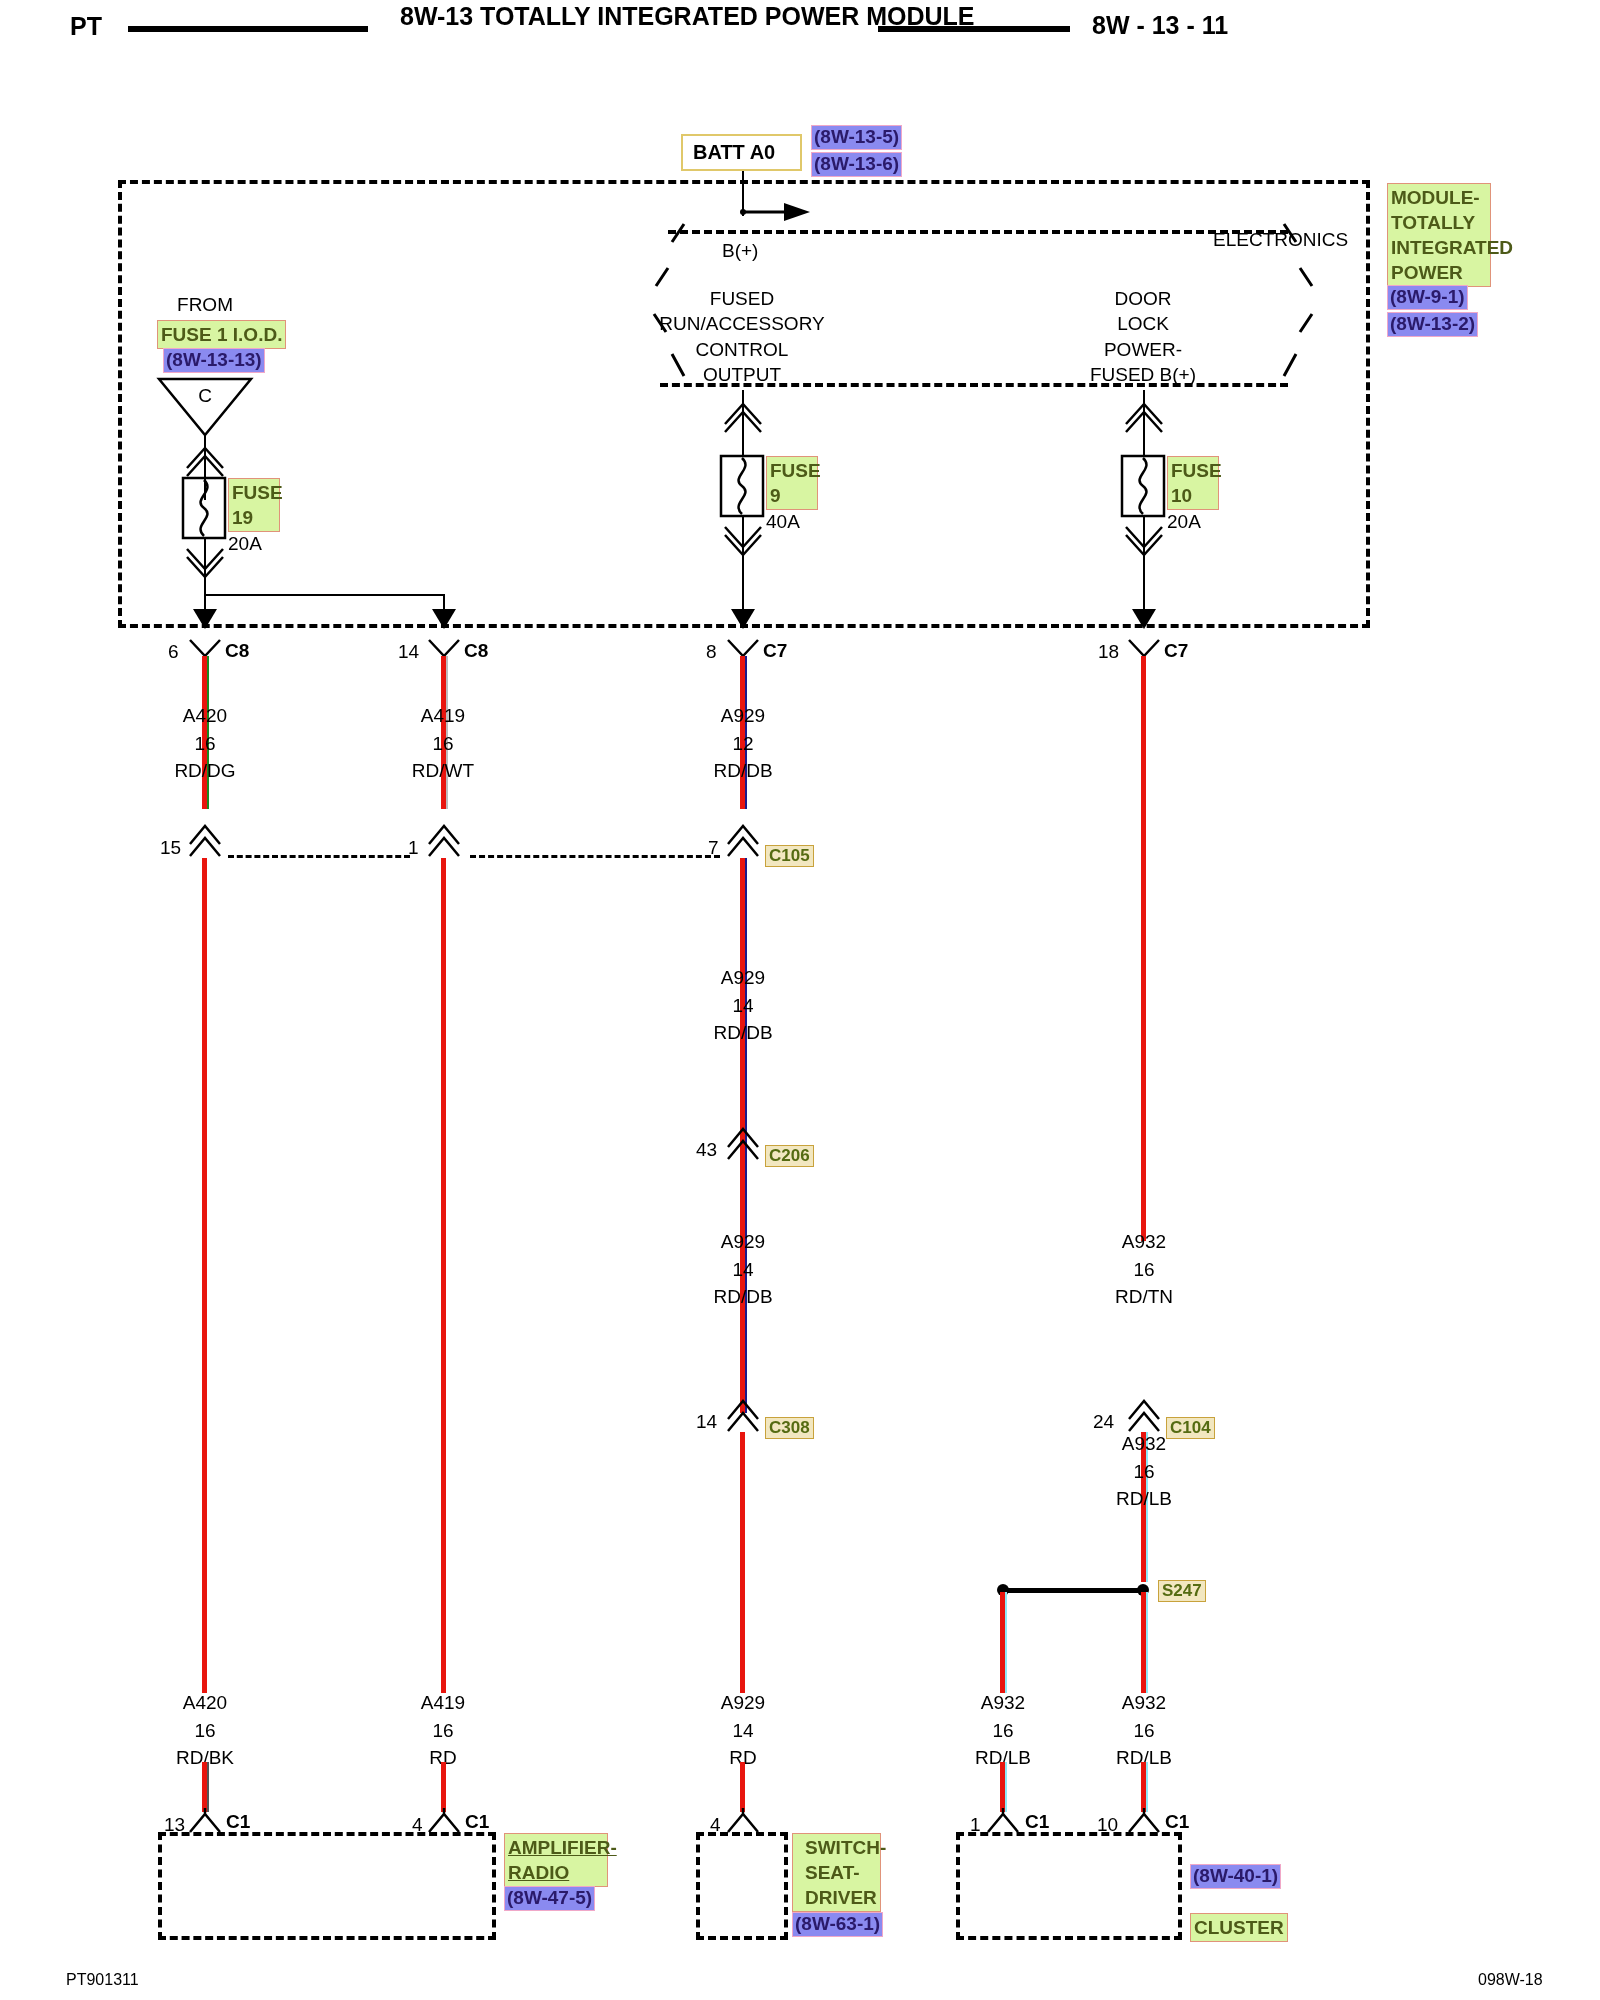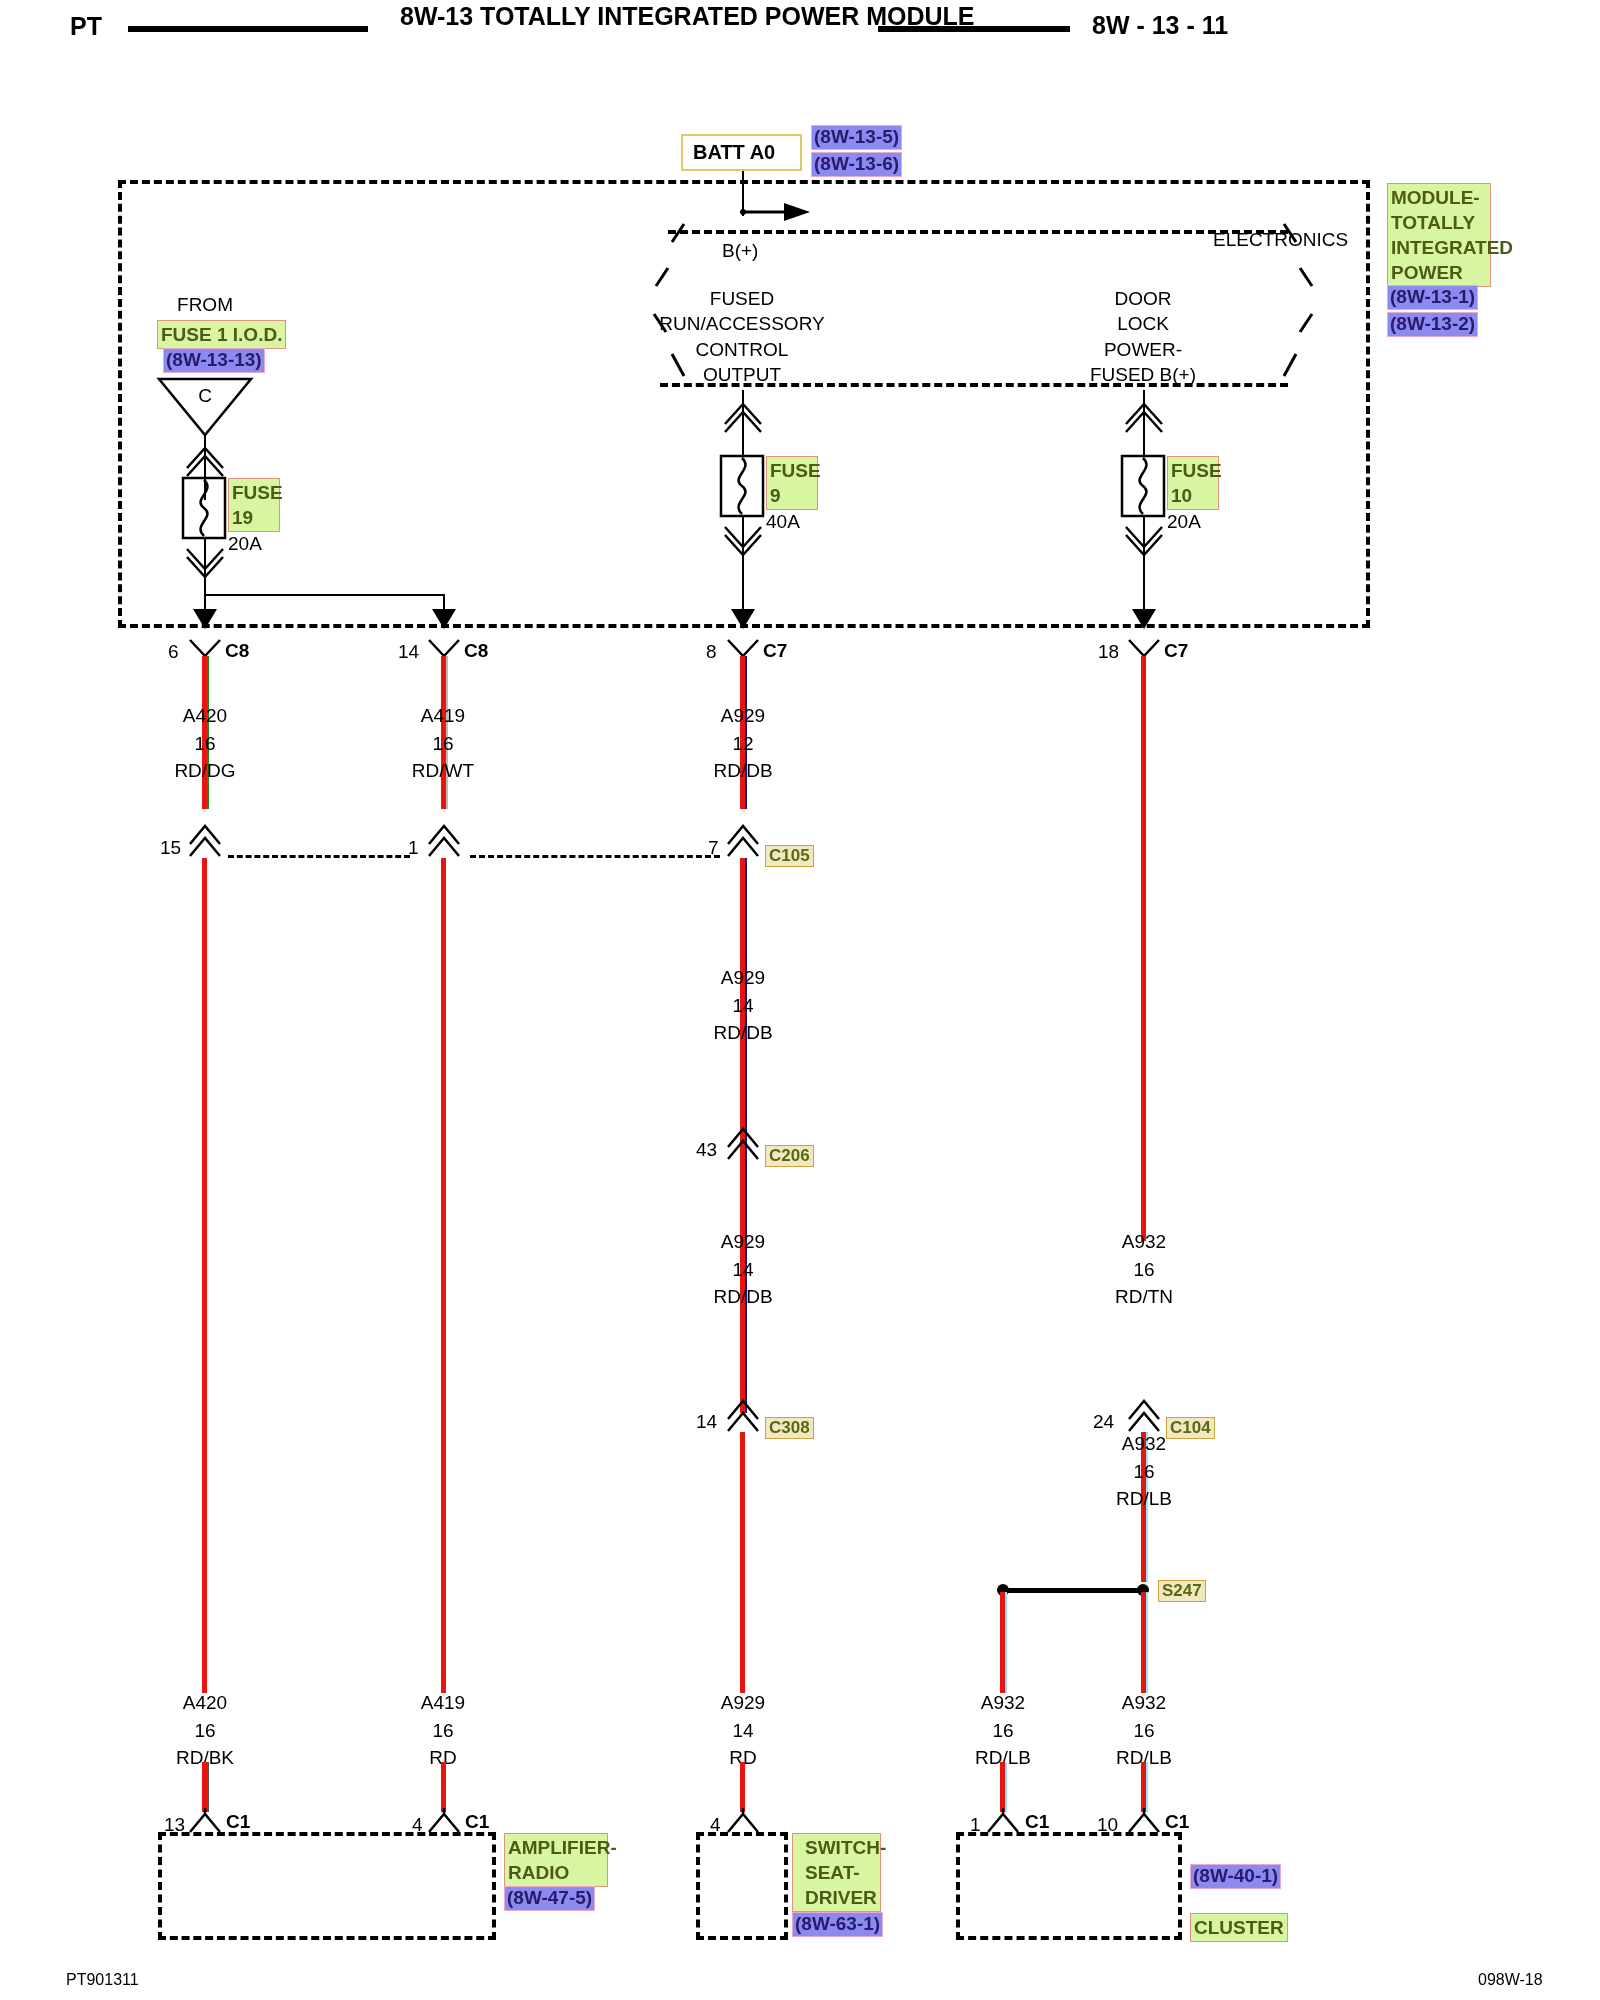--- a/index.html
+++ b/index.html
@@ -47,21 +47,21 @@
 <div class="chip-b" style="left:811px;top:152px;">(8W-13-6)</div>
 
 <div class="dbox" style="left:118px;top:180px;width:1252px;height:448px;"></div>
 
 <div class="chip-g" style="left:1387px;top:183px;width:96px;">
   <div>MODULE-</div>
   <div>TOTALLY</div>
   <div>INTEGRATED</div>
   <div>POWER</div>
 </div>
-<div class="chip-b" style="left:1387px;top:285px;">(8W-13-1)</div>
+<div class="chip-b" style="left:1387px;top:285px;">(8W-9-1)</div>
 <div class="chip-b" style="left:1387px;top:312px;">(8W-13-2)</div>
 
 <div class="ln-v" style="left:742px;top:171px;height:45px;"></div>
 <svg width="70" height="30" style="left:740px;top:198px;">
   <line x1="2" y1="14" x2="44" y2="14" stroke="#000" stroke-width="3"></line>
   <polygon points="44,5 70,14 44,23" fill="#000"></polygon>
   <circle cx="3" cy="14" r="3" fill="#000"></circle>
 </svg>
 <div class="t" style="left:722px;top:241px;">B(+)</div>
 
@@ -347,21 +347,21 @@
 <div class="t" style="left:970px;top:1815px;">1</div>
 <div class="t bold" style="left:1025px;top:1812px;">C1</div>
 
 <svg width="34" height="26" style="left:1127px;top:1808px;">
   <path d="M2 24 L17 6 L32 24 M17 6 L17 0" stroke="#000" stroke-width="2.5" fill="none"></path>
 </svg>
 <div class="t" style="left:1097px;top:1815px;">10</div>
 <div class="t bold" style="left:1165px;top:1812px;">C1</div>
 
 <div class="dbox" style="left:158px;top:1832px;width:338px;height:108px;"></div>
-<div class="chip-g" style="left:504px;top:1833px;width:96px;">
+<div class="chip-g" style="left:504px;top:1833px;width:96px;text-decoration:underline;">
   <div>AMPLIFIER-</div>
   <div>RADIO</div>
 </div>
 <div class="chip-b" style="left:504px;top:1886px;">(8W-47-5)</div>
 
 <div class="dbox" style="left:696px;top:1832px;width:92px;height:108px;"></div>
 <div class="chip-g" style="left:792px;top:1833px;width:72px;padding-left:12px;">
   <div>SWITCH-</div>
   <div>SEAT-</div>
   <div>DRIVER</div>

